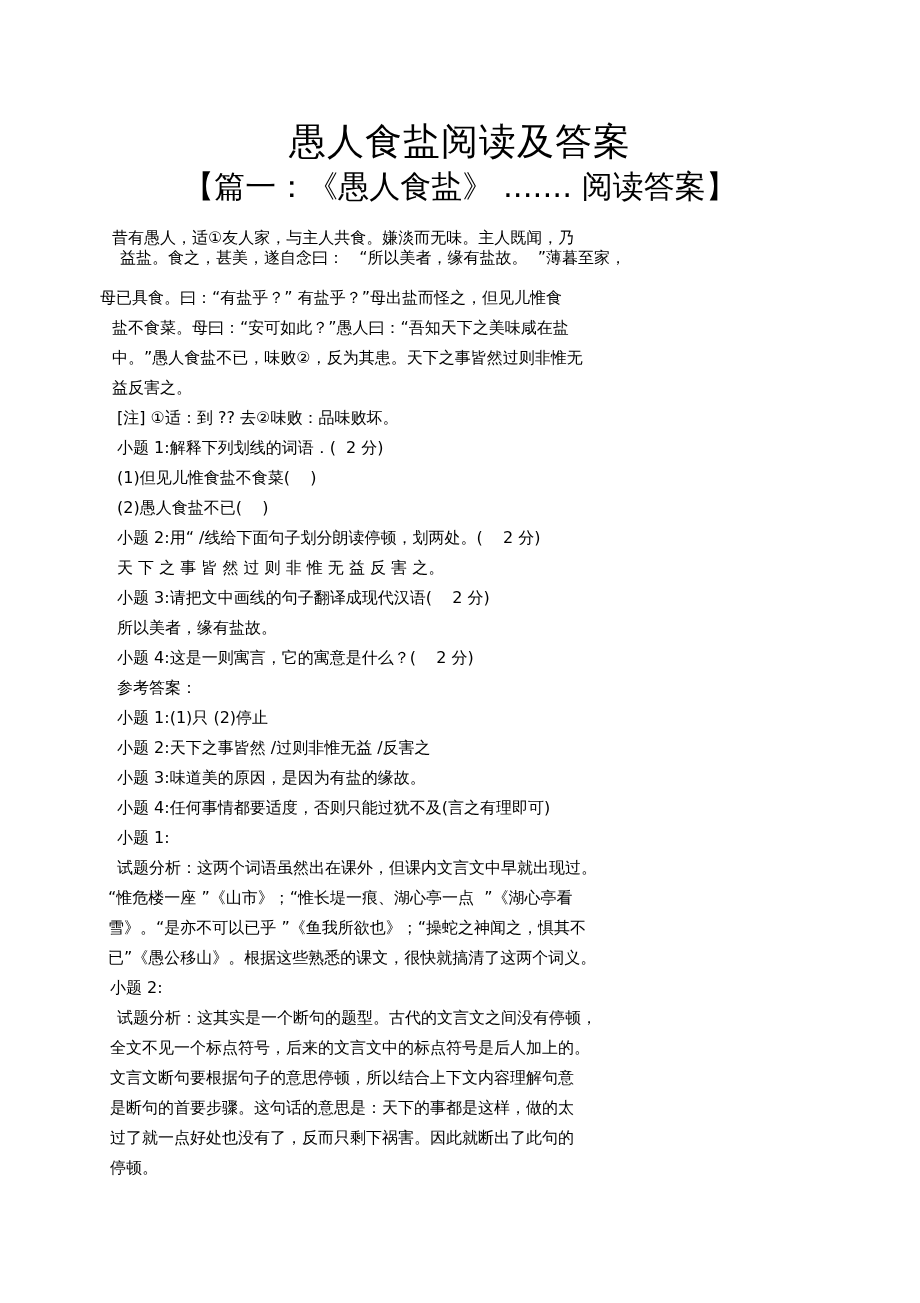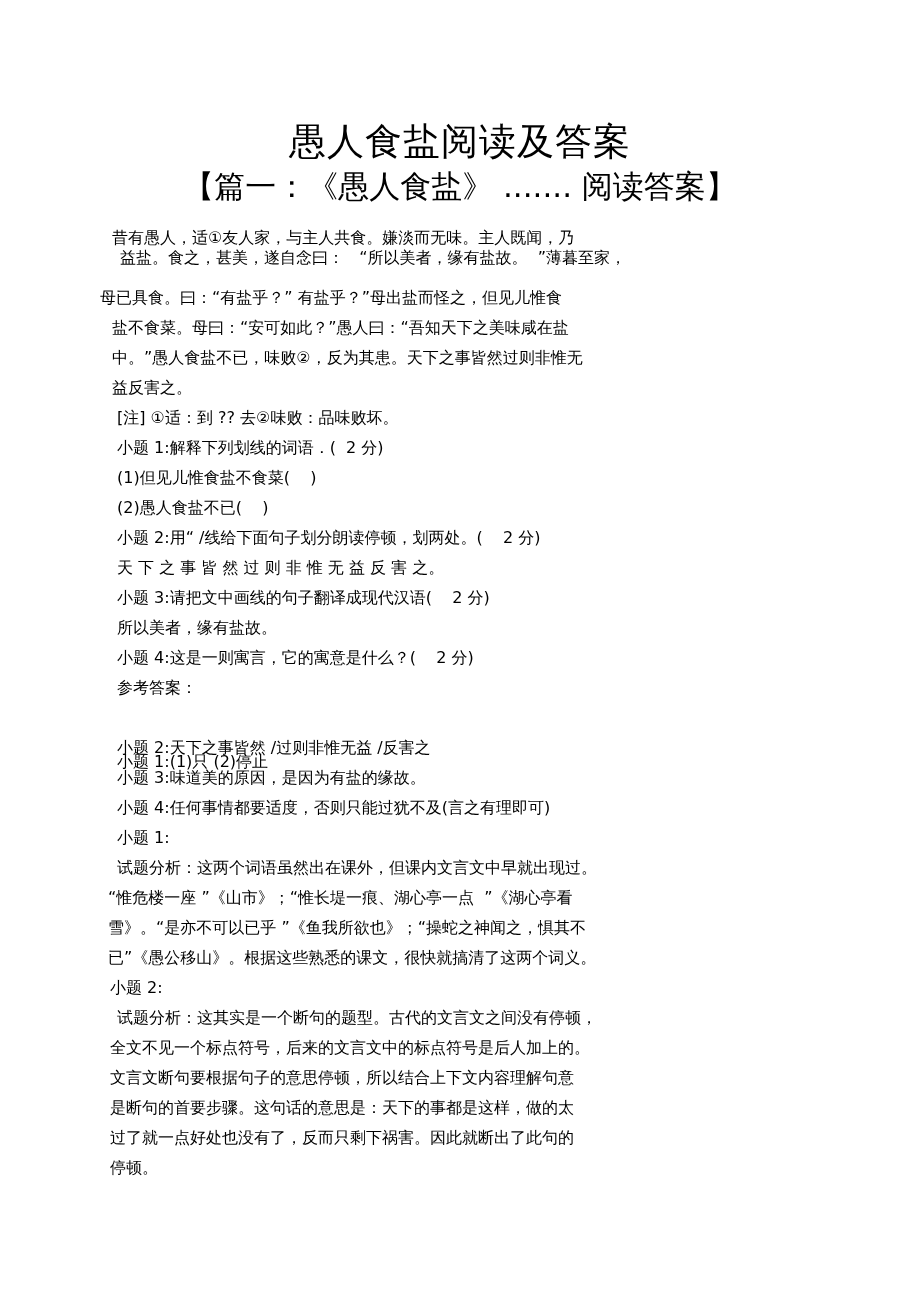--- a/index.html
+++ b/index.html
@@ -27,21 +27,21 @@
       <div class="line" style="left: 117px; top: 405px;">[注] ①适：到 ?? 去②味败：品味败坏。</div>
       <div class="line" style="left: 117px; top: 435px;">小题 1:解释下列划线的词语．(  2 分)</div>
       <div class="line" style="left: 117px; top: 465px;">(1)但见儿惟食盐不食菜(    )</div>
       <div class="line" style="left: 117px; top: 495px;">(2)愚人食盐不已(    )</div>
       <div class="line" style="left: 117px; top: 525px;">小题 2:用“ /线给下面句子划分朗读停顿，划两处。(    2 分)</div>
       <div class="line" style="left: 117px; top: 555px;">天 下 之 事 皆 然 过 则 非 惟 无 益 反 害 之。</div>
       <div class="line" style="left: 117px; top: 585px; text-align: right;">小题 3:请把文中画线的句子翻译成现代汉语(    2 分)</div>
       <div class="line" style="left: 117px; top: 615px;">所以美者，缘有盐故。</div>
       <div class="line" style="left: 117px; top: 645px;">小题 4:这是一则寓言，它的寓意是什么？(    2 分)</div>
       <div class="line" style="left: 117px; top: 675px;">参考答案：</div>
-      <div class="line" style="left: 117px; top: 705px; margin-top: 44px;">小题 1:(1)只 (2)停止</div>
+      <div class="line" style="left: 117px; top: 705px;">小题 1:(1)只 (2)停止</div>
       <div class="line" style="left: 117px; top: 735px;">小题 2:天下之事皆然 /过则非惟无益 /反害之</div>
       <div class="line" style="left: 117px; top: 765px;">小题 3:味道美的原因，是因为有盐的缘故。</div>
       <div class="line" style="left: 117px; top: 795px;">小题 4:任何事情都要适度，否则只能过犹不及(言之有理即可)</div>
       <div class="line" style="left: 117px; top: 825px;">小题 1:</div>
       <div class="line" style="left: 117px; top: 855px;">试题分析：这两个词语虽然出在课外，但课内文言文中早就出现过。</div>
       <div class="line" style="left: 108px; top: 885px;">“惟危楼一座 ”《山市》；“惟长堤一痕、湖心亭一点  ”《湖心亭看</div>
       <div class="line" style="left: 108px; top: 915px;">雪》。“是亦不可以已乎 ”《鱼我所欲也》；“操蛇之神闻之，惧其不</div>
       <div class="line" style="left: 108px; top: 945px;">已”《愚公移山》。根据这些熟悉的课文，很快就搞清了这两个词义。</div>
       <div class="line" style="left: 110px; top: 975px;">小题 2:</div>
       <div class="line" style="left: 117px; top: 1005px; text-align: center;">试题分析：这其实是一个断句的题型。古代的文言文之间没有停顿，</div>

